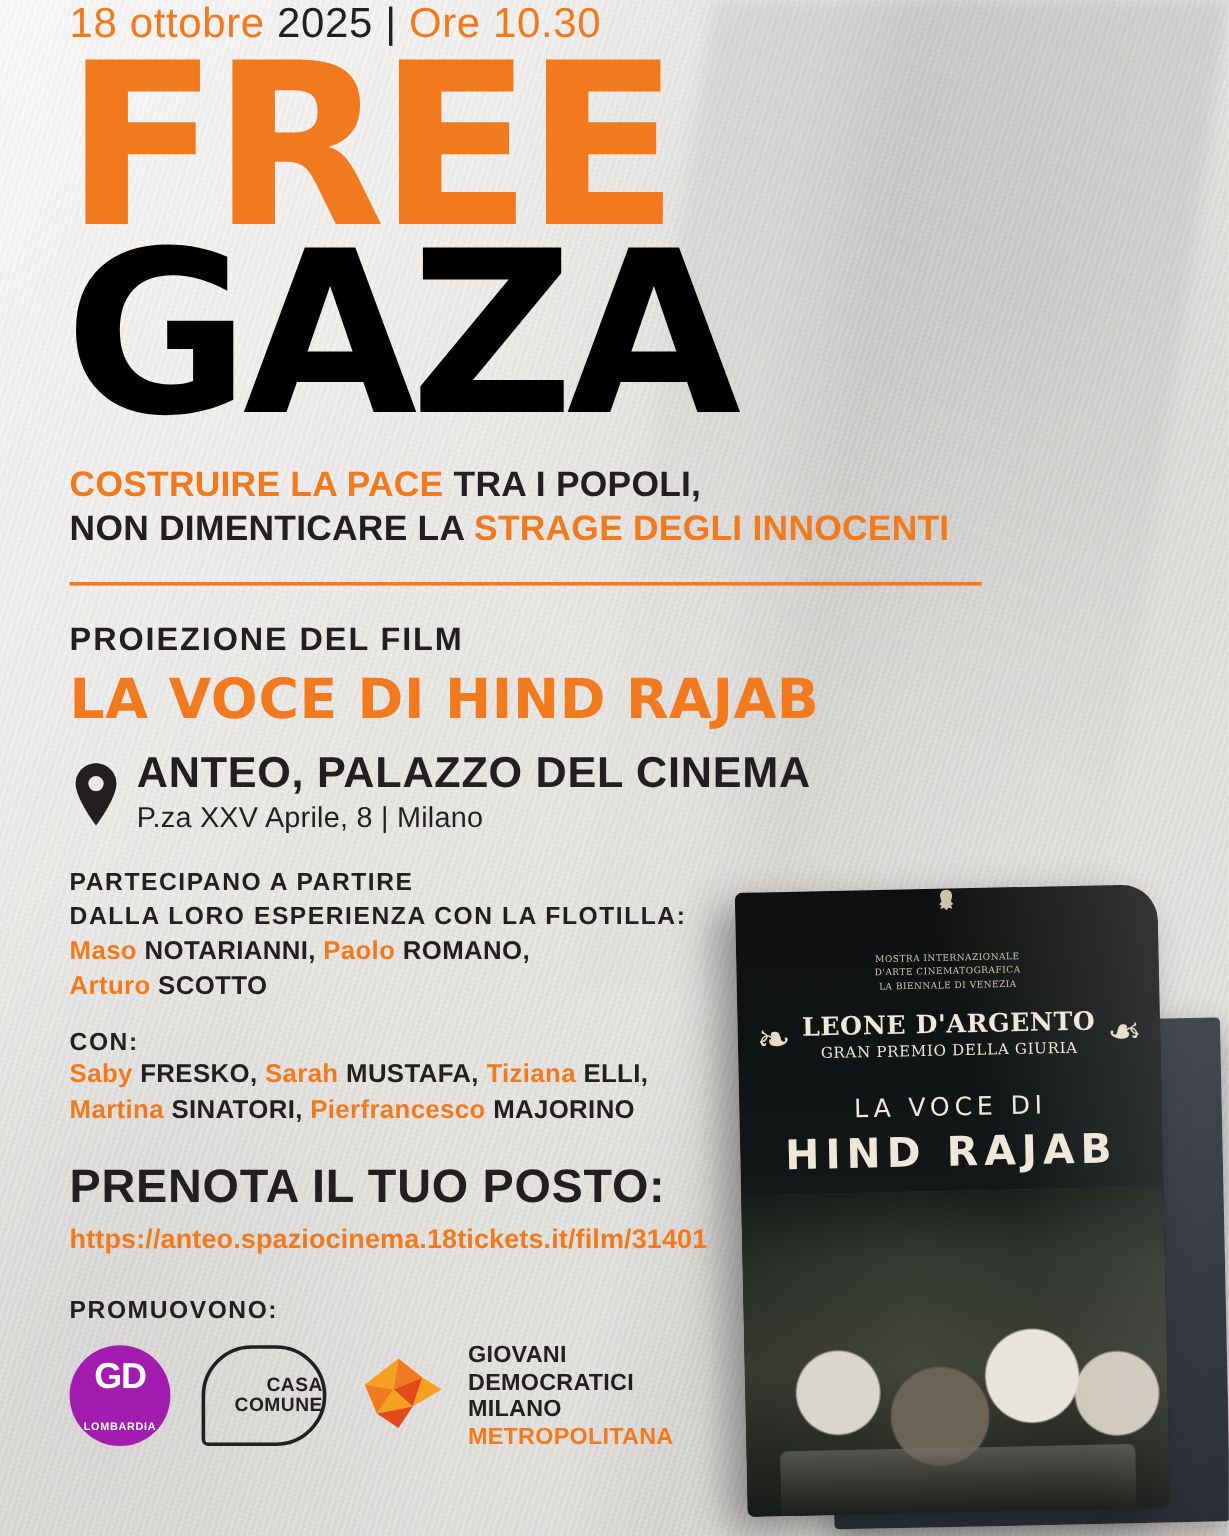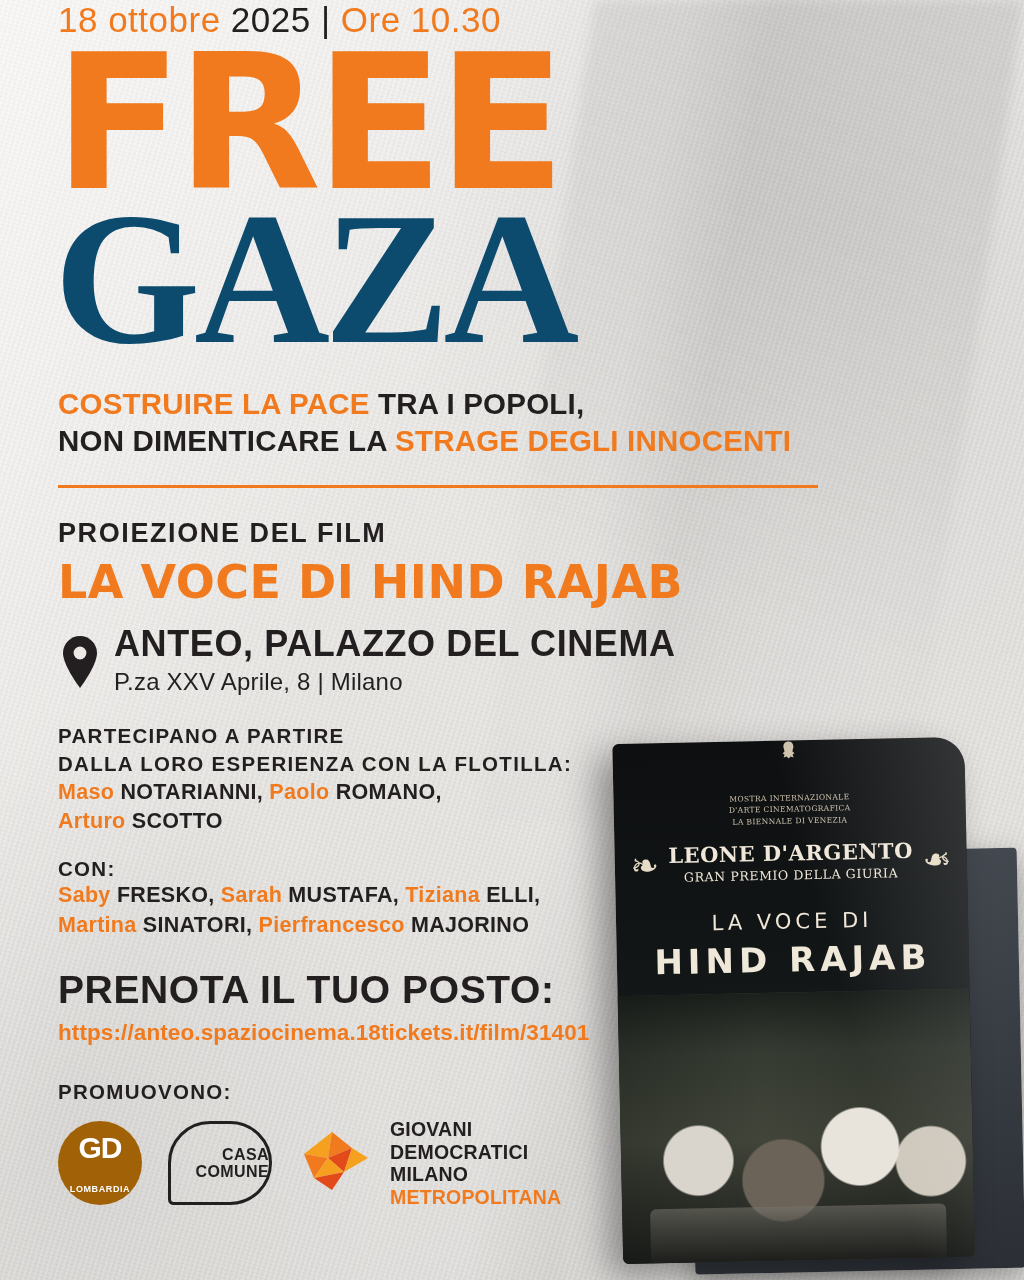--- a/index.html
+++ b/index.html
@@ -41,21 +41,21 @@
   .dateline .o { color:#f07a1d; }
   .dateline .d { color:#231f20; }
 
   .free, .gaza {
     font-weight:bold;
     letter-spacing:-6px;
     line-height:.82;
     font-family:"DejaVu Sans", sans-serif;
   }
   .free { color:#f07a1d; font-size:188px; margin-top:6px; margin-left:-4px; }
-  .gaza { color:#0c4a6e; font-size:188px; margin-top:2px; margin-left:-4px;font-family:Liberation Serif, serif; }
+  .gaza { color:#000000; font-size:188px; margin-top:2px; margin-left:-4px; }
 
   .tagline { margin-top:30px; font-size:29.5px; font-weight:bold; line-height:1.24; letter-spacing:.2px; color:#231f20; }
   .tagline .o { color:#f07a1d; }
 
   .rule { height:3px; background:#f07a1d; margin:26px 0 0 0; width:760px; }
 
   .proiezione { margin-top:30px; font-size:27px; font-weight:bold; letter-spacing:1.6px; color:#231f20; }
   .filmtitle { margin-top:6px; font-size:46px; font-weight:bold; letter-spacing:.5px; color:#f07a1d; font-family:"DejaVu Sans", sans-serif; }
 
   .venue-row { display:flex; align-items:center; margin-top:16px; }
@@ -68,21 +68,21 @@
   .names { font-size:21.5px; font-weight:bold; line-height:1.38; letter-spacing:.3px; color:#231f20; }
   .names .o { color:#f07a1d; font-weight:bold; }
   .con { font-size:20.5px; font-weight:bold; letter-spacing:1.3px; color:#231f20; margin-top:20px; }
 
   .prenota { margin-top:28px; font-size:39px; font-weight:bold; letter-spacing:.6px; color:#231f20; }
   .link { margin-top:8px; font-size:22.5px; font-weight:bold; color:#f07a1d; letter-spacing:.1px; }
 
   .promo-lbl { margin-top:34px; font-size:20.5px; font-weight:bold; letter-spacing:1.3px; color:#231f20; }
   .logos { display:flex; align-items:center; gap:26px; margin-top:14px; }
 
-  .gd-logo { width:84px; height:84px; border-radius:50%; background:#a16207; color:#fff; display:flex; flex-direction:column; align-items:center; justify-content:center; }
+  .gd-logo { width:84px; height:84px; border-radius:50%; background:#a21caf; color:#fff; display:flex; flex-direction:column; align-items:center; justify-content:center; }
   .gd-logo .gd { font-size:30px; font-weight:bold; line-height:1; letter-spacing:-1px; }
   .gd-logo .lomb { font-size:9px; font-weight:bold; letter-spacing:.6px; margin-top:21px; }
 
   .cc-logo { width:104px; height:84px; border:3px solid #231f20; border-radius:46px 46px 46px 6px; display:flex; flex-direction:column; align-items:flex-end; justify-content:center; color:#231f20; }
   .cc-logo span { font-size:16px; font-weight:bold; letter-spacing:.4px; line-height:1.12; }
 
   .giovani { display:flex; align-items:center; gap:12px; }
   .gd-bird { width:80px; height:70px; }
   .giovani-txt { font-size:19.5px; font-weight:bold; line-height:1.16; letter-spacing:.2px; }
   .giovani-txt .o { color:#f07a1d; }

